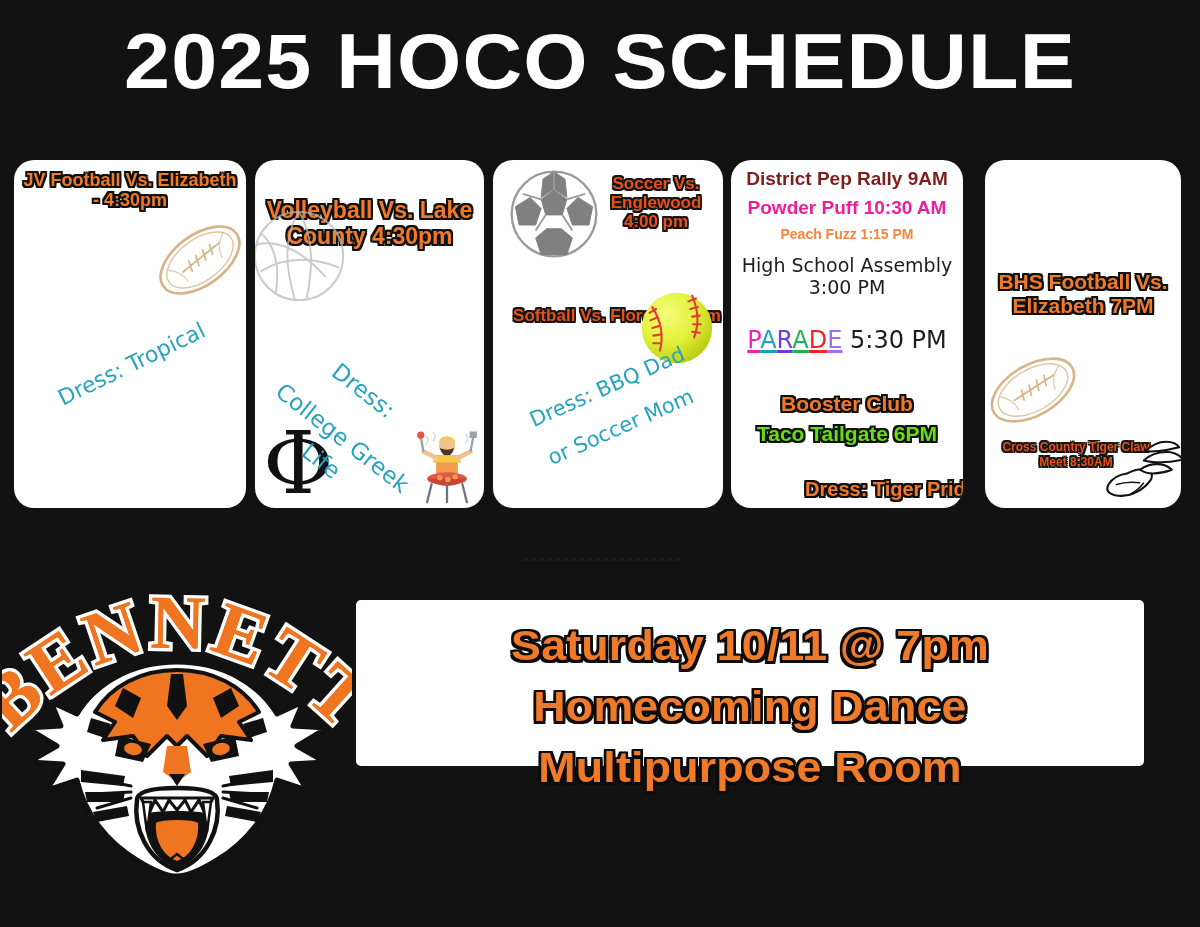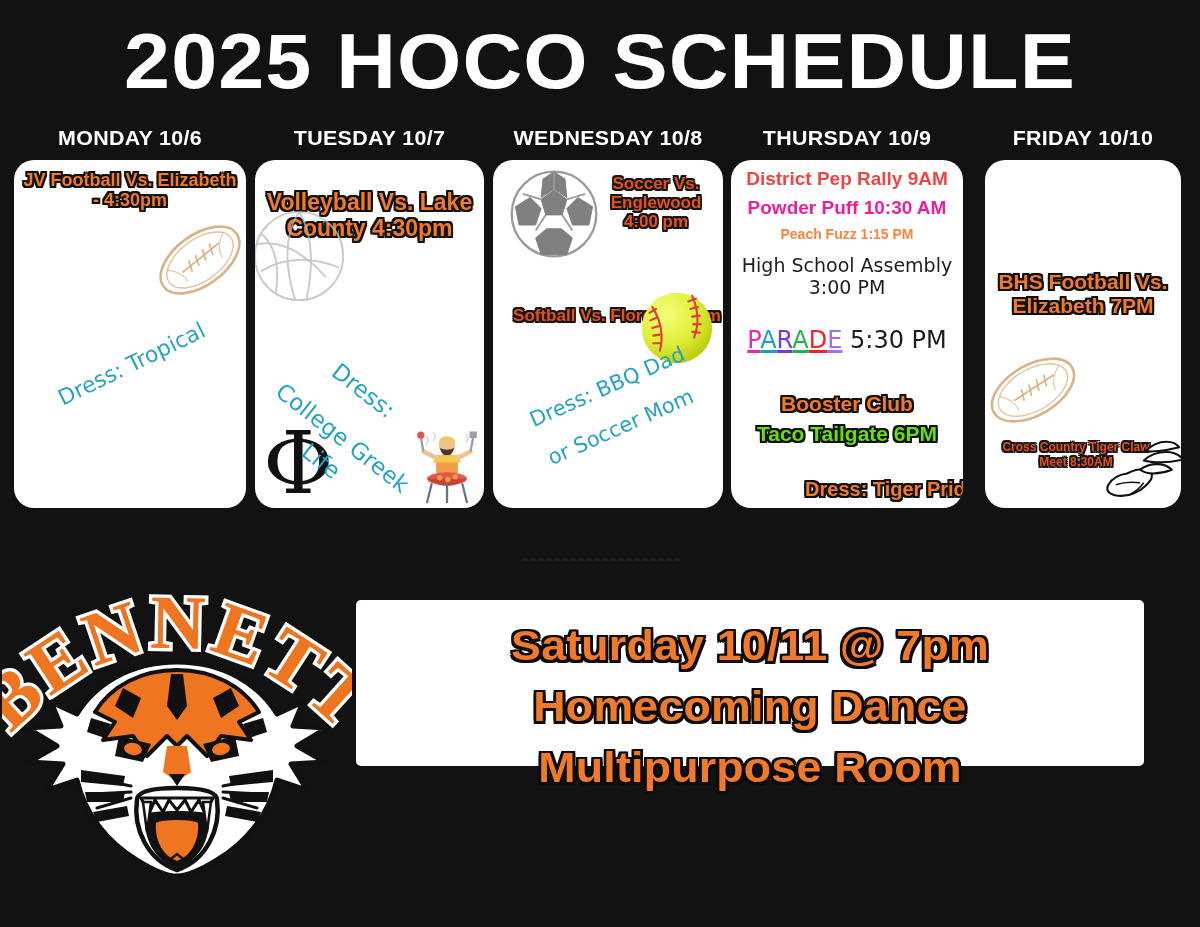--- a/index.html
+++ b/index.html
@@ -113,21 +113,21 @@
     font-size: 18px;
   }
   #mon-football {
     position: absolute; right: -6px; top: 58px; width: 104px; height: 84px;
     transform: rotate(-28deg);
   }
 
   
   #card-tue { left: 255px; top: 160px; width: 229px; height: 348px; }
   #tue-title {
-    position: absolute; top: 30px; left: 6px; width: 217px;
+    position: absolute; top: 38px; left: 6px; width: 217px;
     font-size: 23px;
   }
   #tue-volleyball {
     position: absolute; left: -4px; top: 48px; width: 96px; height: 96px;
     opacity: 0.75;
   }
   #tue-phi {
     position: absolute; left: 8px; bottom: 2px;
     font-family: "DejaVu Serif", serif;
     font-size: 86px; font-weight: 400; color: #111111; line-height: 1;
@@ -153,21 +153,21 @@
     position: absolute; right: 8px; top: 130px; width: 76px; height: 76px;
   }
 
   
   #card-thu { left: 731px; top: 160px; width: 232px; height: 348px; }
   .thu-line {
     position: absolute; left: 0; width: 232px; text-align: center;
     font-family: "Liberation Sans", sans-serif;
     font-weight: 700; line-height: 1.15;
   }
-  #thu-pep   { top: 8px;  font-size: 19px; color: #ef4444; }
+  #thu-pep   { top: 8px;  font-size: 19px; color: #7f1d1d; }
   #thu-powder{ top: 37px; font-size: 19px; color: #ed1e9c; }
   #thu-peach { top: 66px; font-size: 14px; color: #f5853f; }
   #thu-assembly {
     top: 95px; font-size: 19px; color: #1d1d1d; font-weight: 400;
     font-family: "DejaVu Sans", sans-serif;
   }
   #thu-parade {
     top: 167px; font-size: 24px; color: #1d1d1d; font-weight: 400;
     font-family: "DejaVu Sans", sans-serif;
   }
@@ -235,27 +235,20 @@
   #banner-l2 { top: 85px; }
   #banner-l3 { top: 146px; }
 </style>
 </head>
 <body>
 
 <div class="poster">
 
   <div class="poster-title">2025 HOCO SCHEDULE</div>
 
-  <div class="day-headers">
-    <div class="day-header" style="left:14px;width:232px;">MONDAY 10/6</div>
-    <div class="day-header" style="left:255px;width:229px;">TUESDAY 10/7</div>
-    <div class="day-header" style="left:493px;width:230px;">WEDNESDAY 10/8</div>
-    <div class="day-header" style="left:731px;width:232px;">THURSDAY 10/9</div>
-    <div class="day-header" style="left:985px;width:196px;">FRIDAY 10/10</div>
-  </div>
 
   <div class="card" id="card-mon">
     <div class="card-inner">
       <div class="hl" id="mon-title">JV Football  Vs. Elizabeth - 4:30pm</div>
 
       <svg id="mon-football" viewBox="0 0 120 90">
         <g fill="none" stroke="#d6b487" stroke-width="3" stroke-linecap="round">
           <ellipse cx="60" cy="45" rx="52" ry="29" transform="rotate(-8 60 45)"></ellipse>
           <ellipse cx="60" cy="45" rx="44" ry="24" transform="rotate(-8 60 45)" stroke-width="1.6" opacity="0.8"></ellipse>
           <path d="M22 38 q14 10 14 22" stroke-width="1.4" opacity="0.7"></path>

